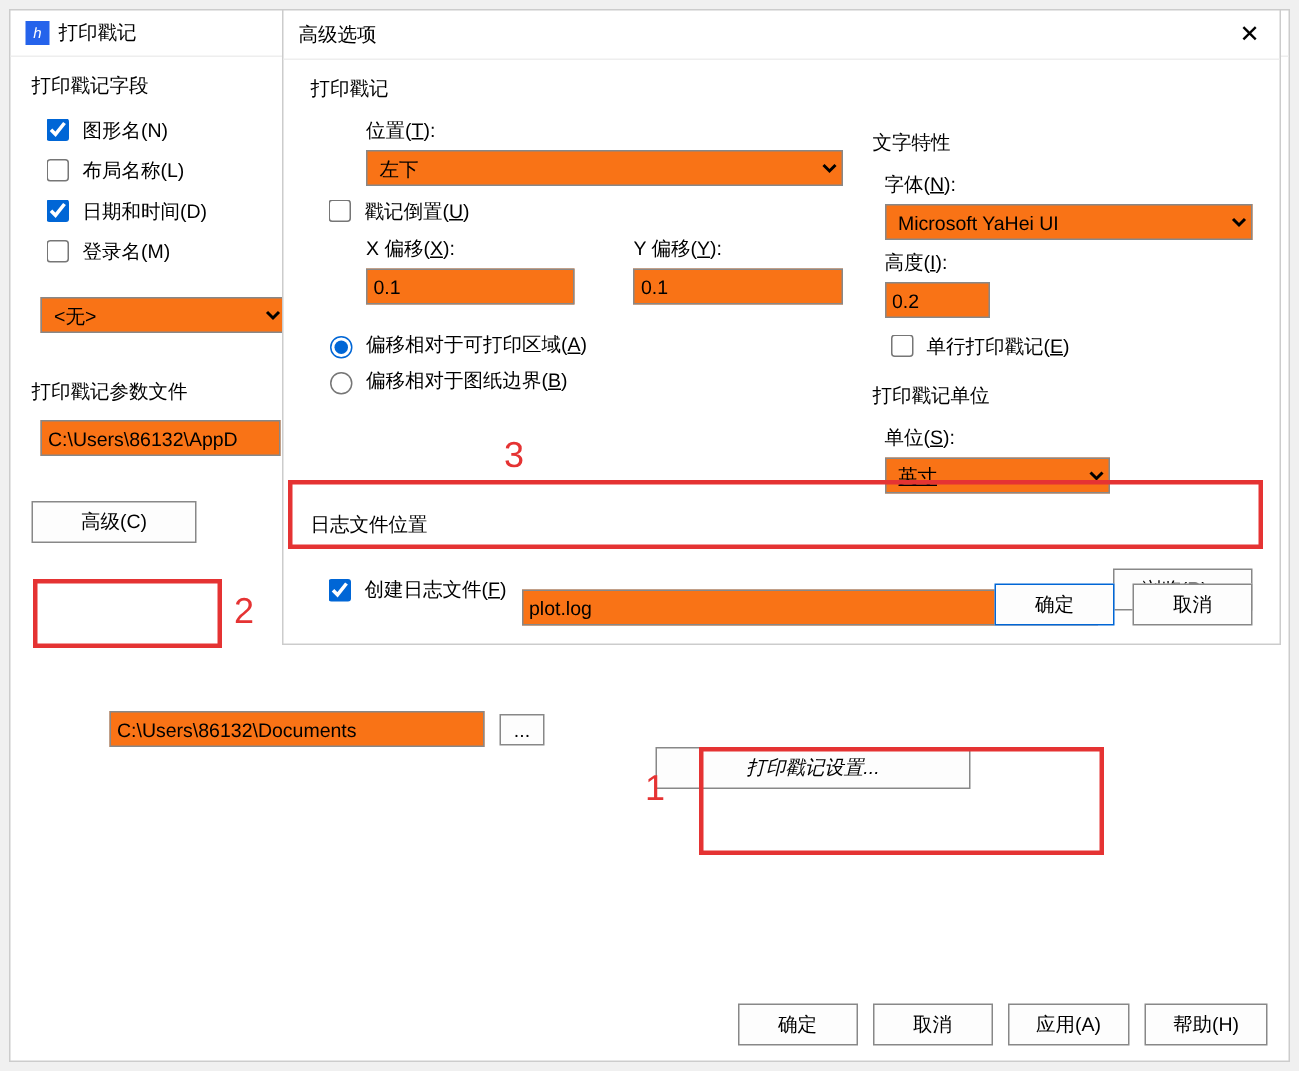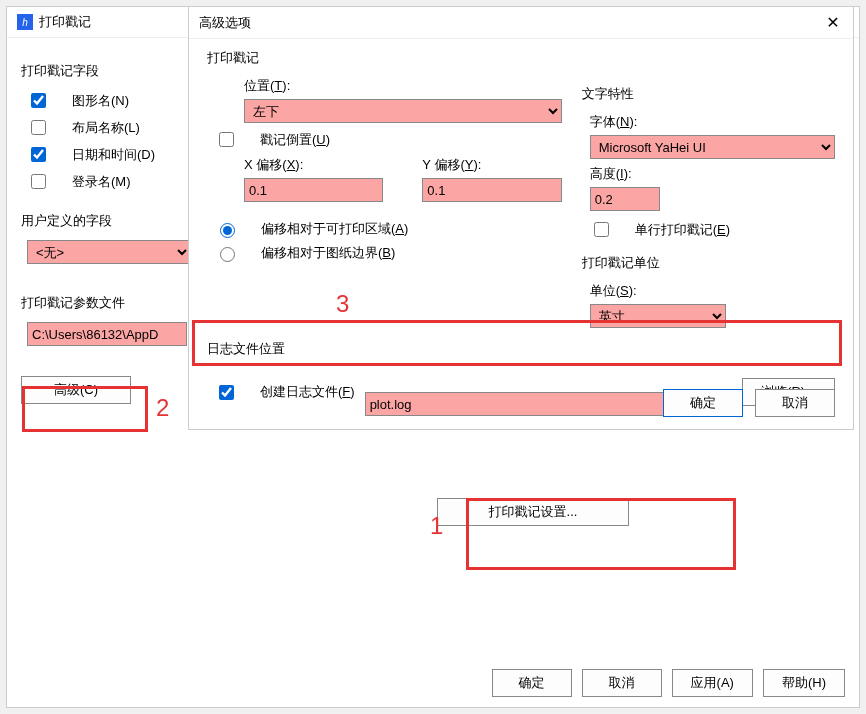--- a/index.html
+++ b/index.html
@@ -2,28 +2,28 @@
 <html><head>
 <meta charset="utf-8">
 <style>
 * { box-sizing: border-box; font-family: "Microsoft YaHei", sans-serif; font-size: 13px; }
 body { margin: 0; background: #f0f0f0; width: 866px; height: 714px; position: relative; }
 .window { position: absolute; background: #fff; border: 1px solid #ccc; }
 .titlebar { display: flex; align-items: center; padding: 6px 10px; border-bottom: 1px solid #eee; }
 .appicon { width: 16px; height: 16px; background: #2563eb; margin-right: 6px; display: flex; align-items: center; justify-content: center; color: #fff; font-size: 10px; font-style: italic; }
 .title { flex: 1; }
 .close-x { width: 20px; text-align: center; cursor: default; font-size: 16px; }
-.content { padding: 24px 14px; }
+.content { padding: 10px 14px; }
 .section-label { margin: 0 0 10px 0; }
 .row { display: flex; align-items: center; gap: 10px; margin: 6px 0; }
 .col { flex: 1; margin-left: 29px; }
-label.cb { display: flex; align-items: center; gap: 23px; margin: 6px 0; }
+label.cb { display: flex; align-items: center; gap: 6px; margin: 6px 0; }
 input[type=checkbox] { width: 15px; height: 15px; accent-color: #0066d6; }
 input[type=radio] { width: 15px; height: 15px; accent-color: #0066d6; }
-select, input[type=text] { border: 1px solid #888; padding: 2px 4px; background: #fca5a5; height: 24px; }
+select, input[type=text] { border: 1px solid #888; padding: 2px 4px; background: #f97316; height: 24px; }
 select { width: 100%; }
 .btn { border: 1px solid #888; background: #fdfdfd; padding: 4px 18px; min-width: 80px; text-align: center; cursor: default; }
 .btn-small { padding: 2px 6px; min-width: 30px; }
 .footer-btns { position: absolute; right: 14px; bottom: 10px; display: flex; gap: 10px; }
 .red-box { border: 3px solid #e53333; position: absolute; pointer-events: none; }
 .red-num { color: #e53333; font-size: 24px; font-weight: 400; position: absolute; pointer-events: none; }
 .two-col { display: flex; gap: 20px; }
 .under { text-decoration: underline; }
 .fld-label { margin-bottom: 4px; }
 </style>
@@ -51,38 +51,43 @@
             <input type="checkbox" checked="" style="">
             <span>日期和时间(D)</span>
           </label>
         <label class="cb">
             <input type="checkbox" style="">
             <span>登录名(M)</span>
           </label>
       </div>
 
       <div style="height:14px;"></div>
-      <div class="section-label">用户定义的字段</div>
       <div style="padding-left:6px;">
         <select><option>&lt;无&gt;</option></select>
       </div>
 
       <div style="height:30px;"></div>
       <div class="section-label">打印戳记参数文件</div>
       <div style="padding-left:6px;">
         <input type="text" style="width: 160px;" value="C:\Users\86132\AppD">
       </div>
 
       <div style="height:30px;"></div>
       <button class="btn" style="width:110px;">高级(C)</button>
     </div>
 
+    <div style="position:absolute; left:66px; top:430px;">
+      <div class="row">
+        <input type="text" style="width: 250px;" value="C:\Users\86132\Documents">
+        <button class="btn btn-small">...</button>
+      </div>
+    </div>
     <div style="position:absolute; left:430px; top:430px;">
       <div style="height:30px;"></div>
-      <button class="btn" style="width:192px;">打印戳记设置...</button>
+      <button class="btn" style="width:210px;font-style:italic;">打印戳记设置...</button>
     </div>
   </div>
   <div class="footer-btns">
     <button class="btn">确定</button>
     <button class="btn">取消</button>
     <button class="btn">应用(A)</button>
     <button class="btn">帮助(H)</button>
   </div>
 </div>
 
@@ -139,21 +144,21 @@
           <input type="text" style="width: 70px;" value="0.2">
           <label class="cb" style="margin-top:8px;">
               <input type="checkbox" style="">
               <span>单行打印戳记(<span class="under">E</span>)</span>
             </label>
         </div>
         <div style="height:8px;"></div>
         <div class="section-label">打印戳记单位</div>
         <div style="padding-left:8px;">
           <div class="fld-label"><span>单位(<span class="under">S</span>):</span></div>
-          <select style="width:136px;text-decoration:underline;"><option>英寸</option></select>
+          <select style="width:150px;text-decoration:underline;"><option>英寸</option></select>
         </div>
       </div>
     </div>
 
     <div style="height:12px;"></div>
     <div class="section-label">日志文件位置</div>
     <div class="row" style="padding-left:8px;">
       <label class="cb" style="margin:0;">
           <input type="checkbox" checked="" style="">
           <span>创建日志文件(<span class="under">F</span>)</span>

